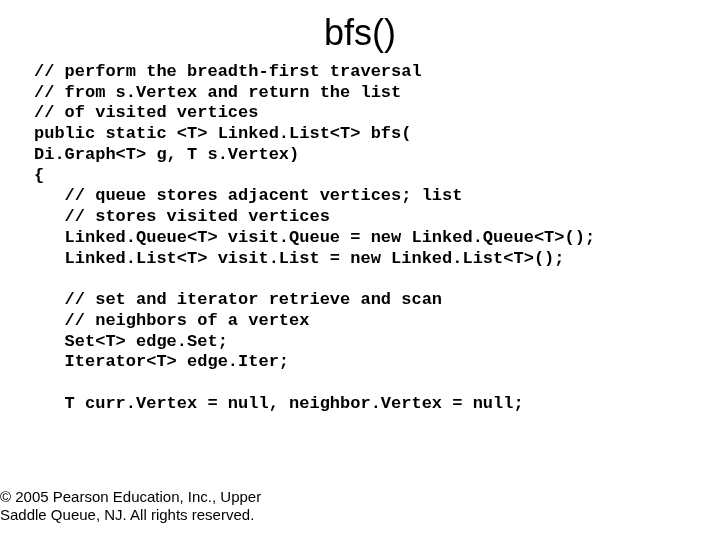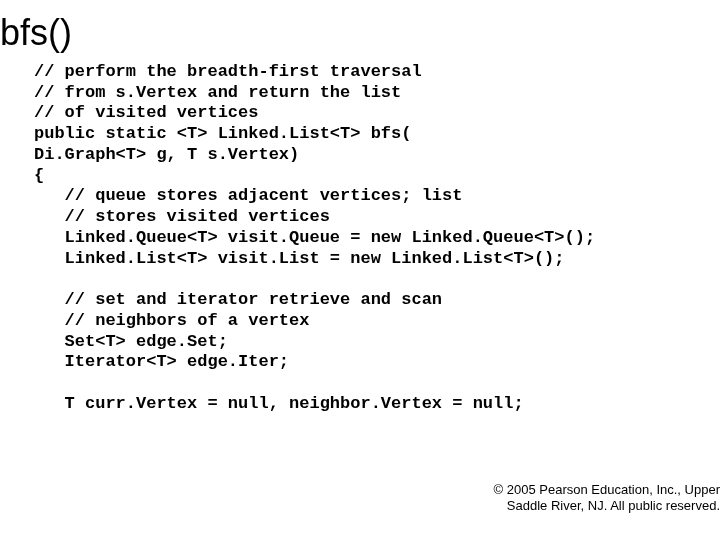--- a/index.html
+++ b/index.html
@@ -11,45 +11,46 @@
     font-family: "Times New Roman", Times, serif;
     overflow: hidden;
   }
   .slide {
     width: 720px;
     height: 540px;
     position: relative;
     box-sizing: border-box;
   }
   .title {
+    text-align: center;
     font-size: 36px;
     font-weight: 400;
     color: #000;
     padding-top: 12px;
     padding-bottom: 8px;
     font-family: Tahoma, Verdana, Arial, sans-serif;
   }
   .code {
     font-family: "Courier New", Courier, monospace;
     font-weight: bold;
     font-size: 17px;
     line-height: 1.22;
     white-space: pre;
     color: #000;
     padding: 0 18px;
     letter-spacing: 0px;
     margin-left: 16px;
   }
   .footer {
     position: absolute;
-    bottom: 26px;
+    bottom: 15px;
     left: 0;
     width: 100%;
-    text-align: right;
-    font-size: 13px;
+    text-align: left;
+    font-size: 15px;
     color: #000;
     font-family: Tahoma, Verdana, Arial, sans-serif;
     line-height: 1.25;
   }
 </style>
 </head>
 <body>
 
 <div class="slide">
   <div class="title">bfs()</div>
@@ -65,15 +66,15 @@
    Linked.List&lt;T&gt; visit.List = new Linked.List&lt;T&gt;();
 
    // set and iterator retrieve and scan
    // neighbors of a vertex
    Set&lt;T&gt; edge.Set;
    Iterator&lt;T&gt; edge.Iter;
 
    T curr.Vertex = null, neighbor.Vertex = null;</div>
   <div class="footer">
     <div>© 2005 Pearson Education, Inc., Upper</div>
-    <div>Saddle River, NJ. All public reserved.</div>
+    <div>Saddle Queue, NJ. All rights reserved.</div>
   </div>
 </div>
 
 </body></html>

